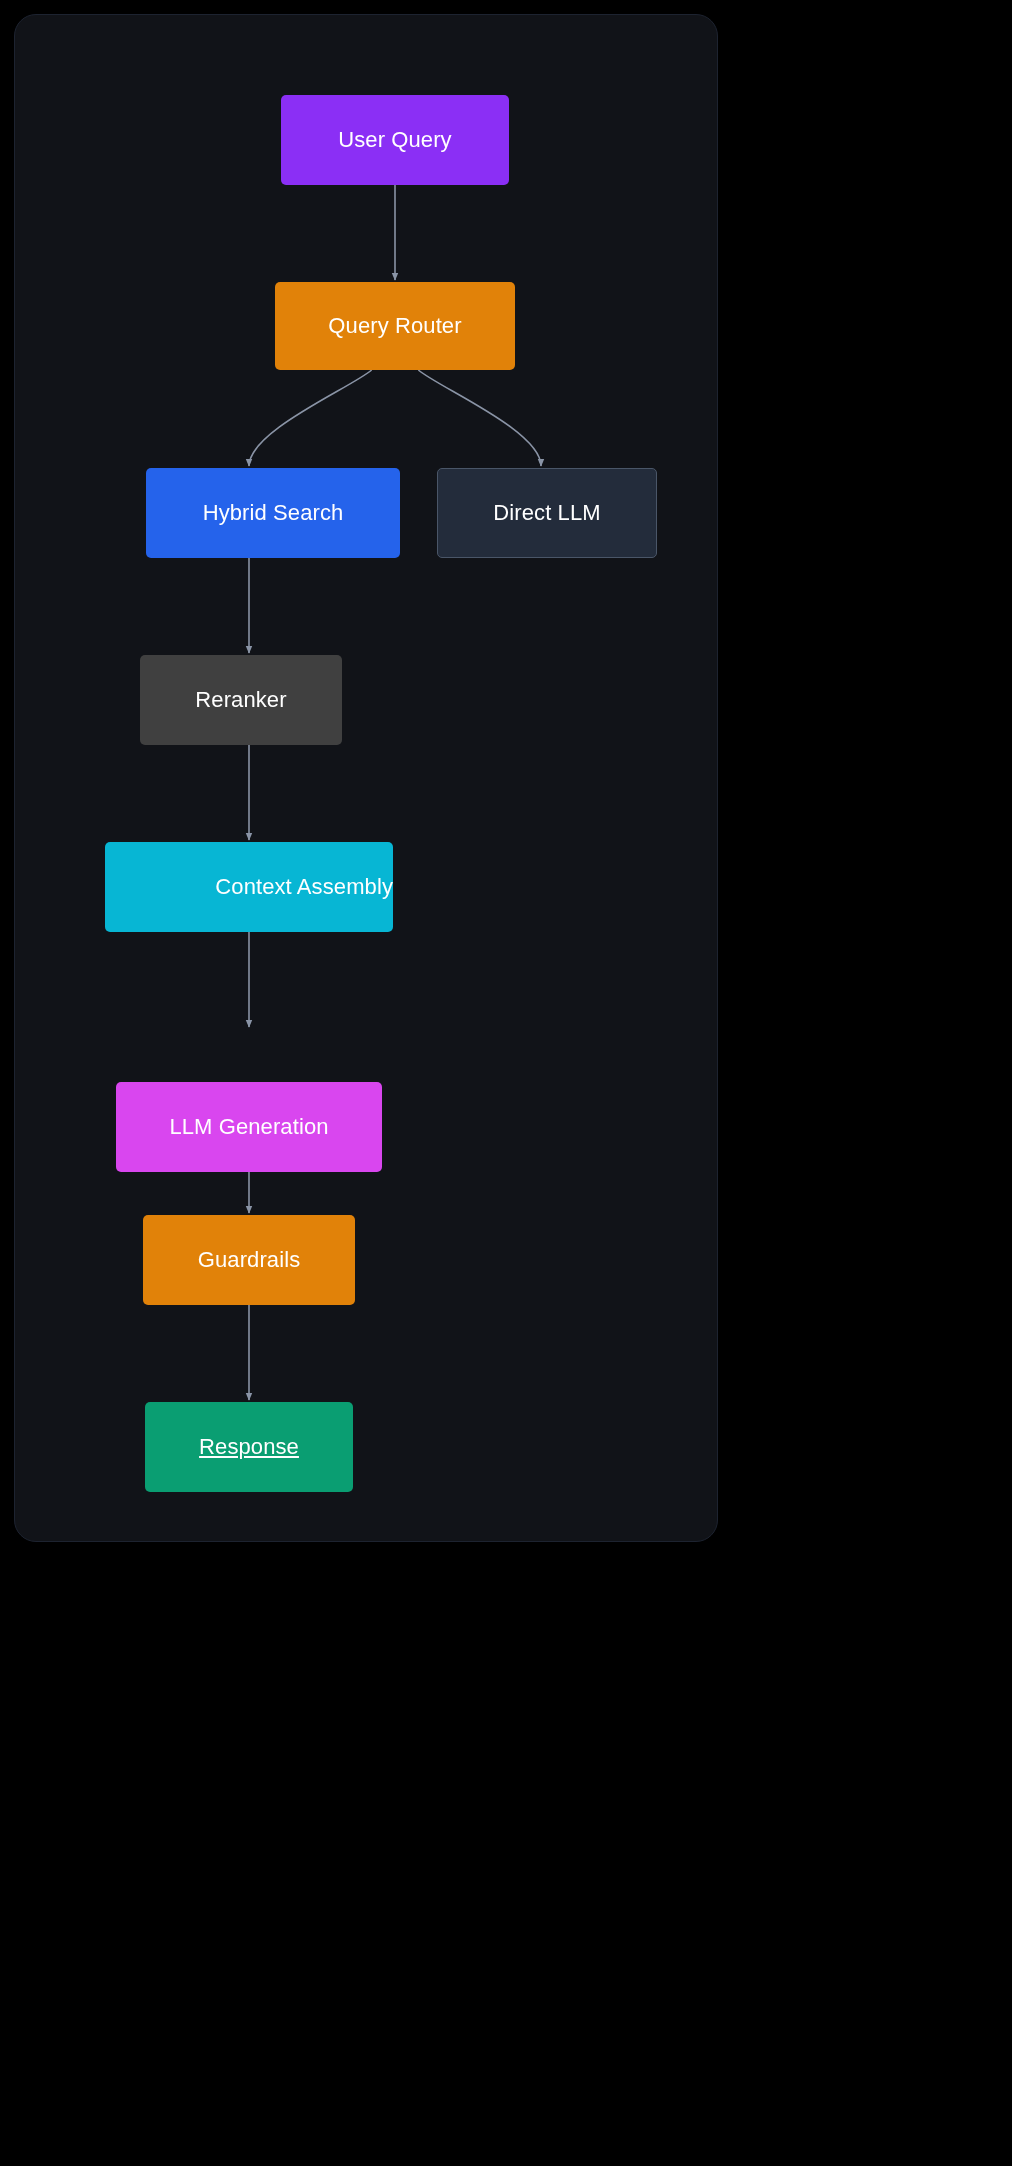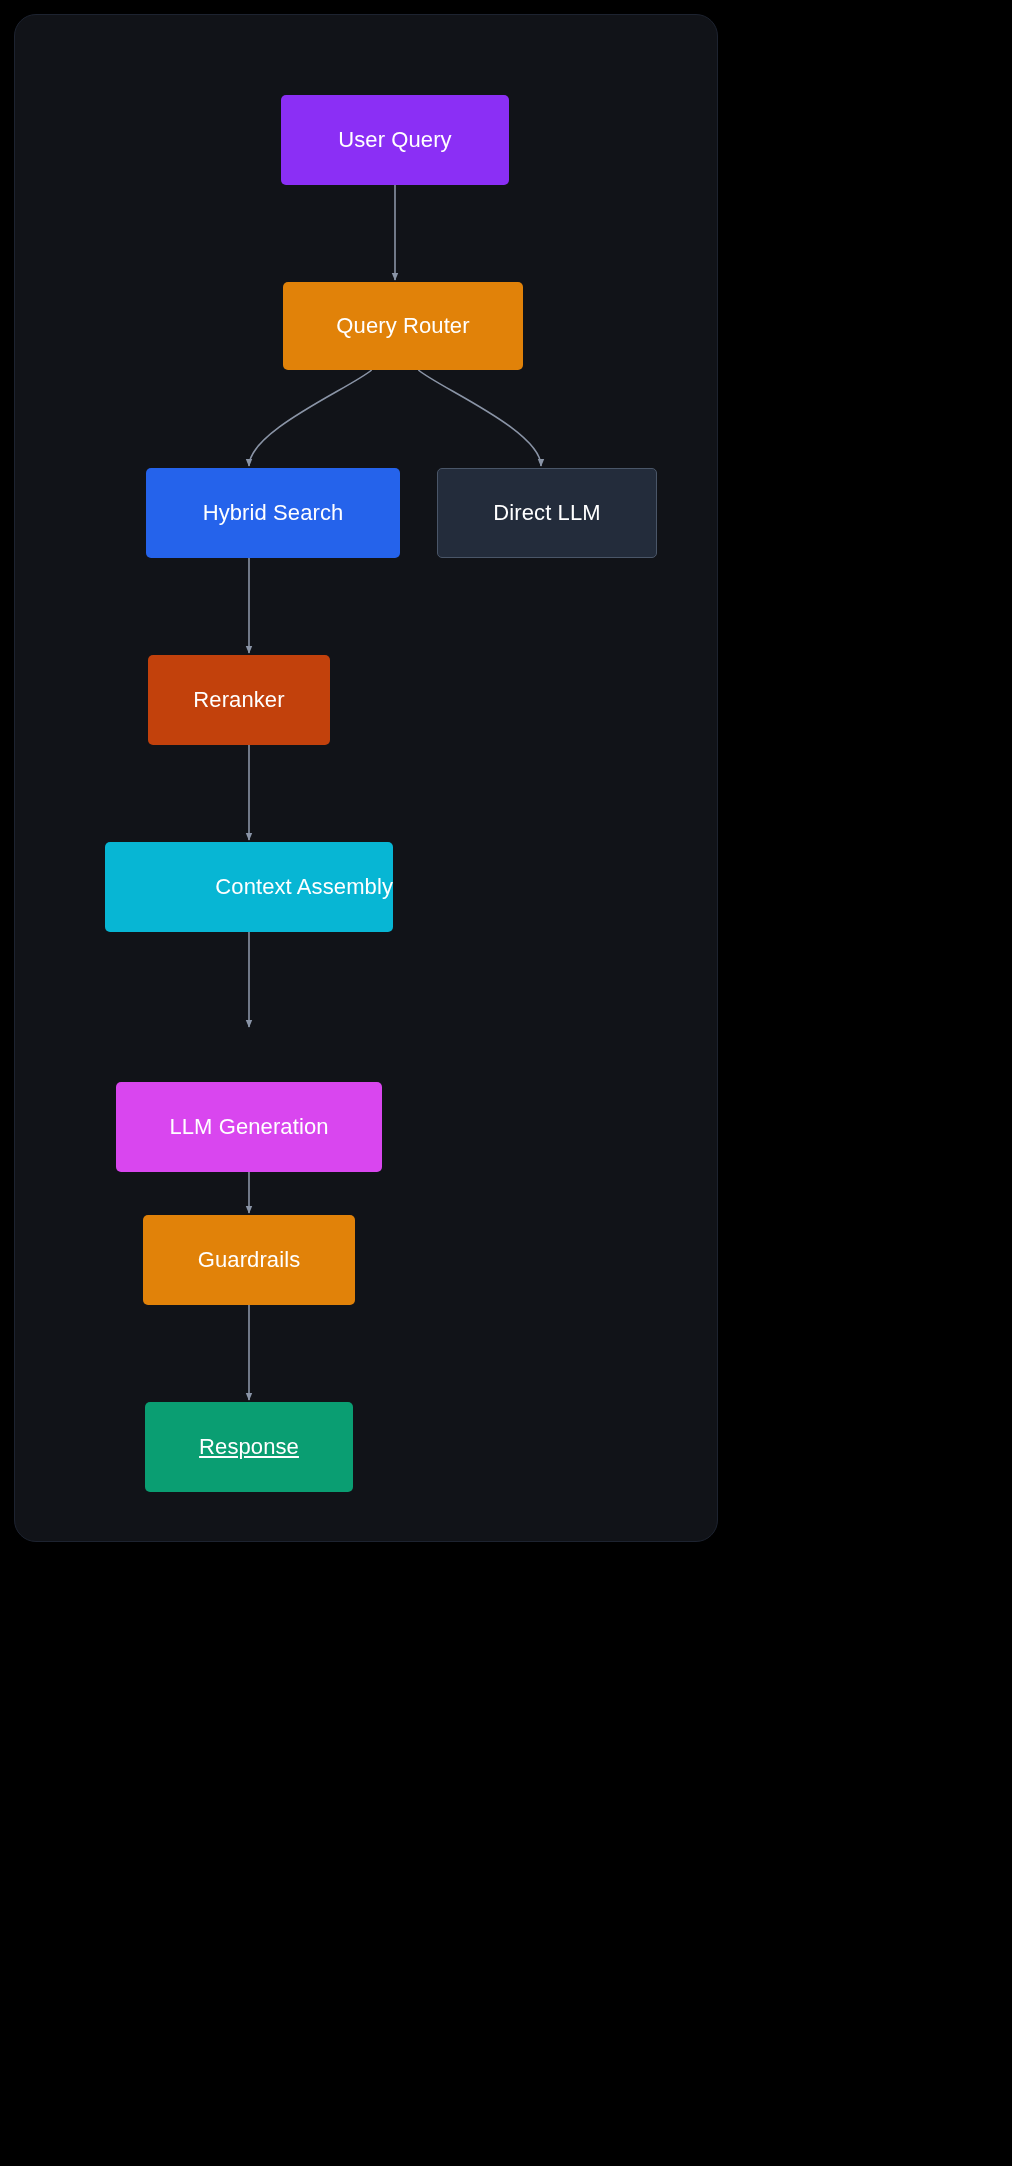--- a/index.html
+++ b/index.html
@@ -87,30 +87,30 @@
         <path d="M 249 932 L 249 1027" marker-end="url(#arrowhead)" stroke="#8a94a6"></path>
         <path d="M 249 1119 L 249 1213" marker-end="url(#arrowhead)" stroke="#8a94a6"></path>
         <path d="M 249 1305 L 249 1400" marker-end="url(#arrowhead)" stroke="#8a94a6"></path>
       </g>
   </svg>
 
   <div id="node-layer">
       <div class="node node-purple" style="left: 281px; top: 95px; width: 228px; height: 90px; background: rgb(139, 47, 245);">
         <span>User Query</span>
       </div>
-      <div class="node node-orange" style="left: 275px; top: 282px; width: 240px; height: 88px; background: rgb(225, 130, 9); margin-left: 8px;">
+      <div class="node node-orange" style="left: 275px; top: 282px; width: 240px; height: 88px; background: rgb(225, 130, 9);">
         <span>Query Router</span>
       </div>
       <div class="node node-blue" style="left: 122px; top: 468px; width: 254px; height: 90px; background: rgb(37, 99, 235); margin-left: 24px;">
         <span>Hybrid Search</span>
       </div>
       <div class="node node-neutral" style="left: 437px; top: 468px; width: 220px; height: 90px; background: rgb(35, 44, 59); border: 1px solid rgb(74, 86, 104);">
         <span>Direct LLM</span>
       </div>
-      <div class="node node-blue" style="left: 148px; top: 655px; width: 182px; height: 90px; background: #c2410c;">
+      <div class="node node-blue" style="left: 140px; top: 655px; width: 202px; height: 90px; background: #404040;">
         <span>Reranker</span>
       </div>
       <div class="node node-cyan" style="left: 105px; top: 842px; width: 288px; height: 90px; background: rgb(7, 182, 212);">
         <span>Context Assembly</span>
       </div>
       <div class="node node-purple" style="left: 116px; top: 1082px; width: 266px; height: 90px; background: #d946ef;">
         <span>LLM Generation</span>
       </div>
       <div class="node node-orange" style="left: 143px; top: 1215px; width: 212px; height: 90px; background: rgb(225, 130, 9);">
         <span>Guardrails</span>

